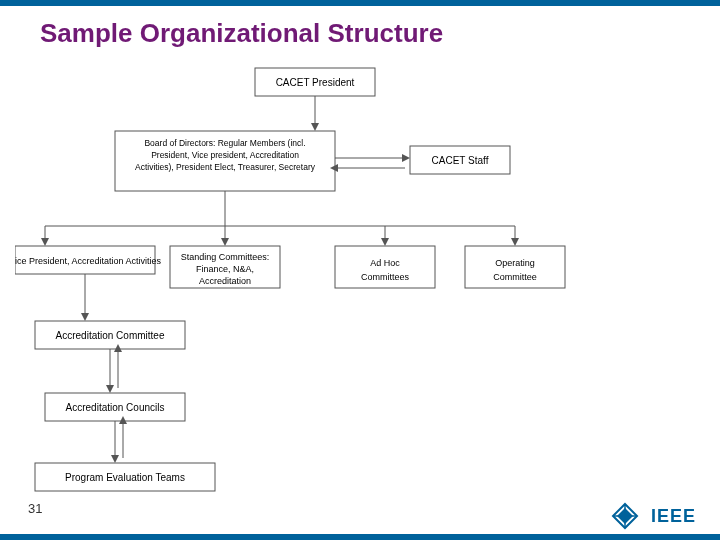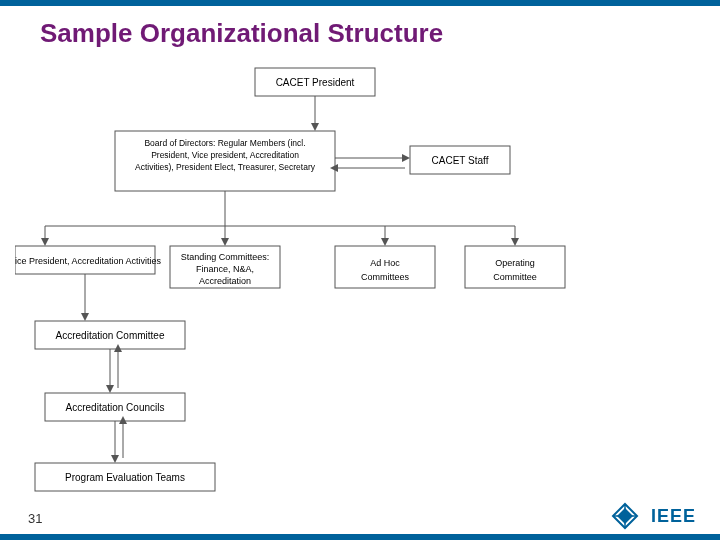--- a/index.html
+++ b/index.html
@@ -32,21 +32,21 @@
       position: absolute;
       top: 18px;
       left: 40px;
       font-size: 26px;
       font-weight: bold;
       color: #701a75;
     }
 
     .page-number {
       position: absolute;
-      bottom: 14px;
+      bottom: 24px;
       left: 28px;
       font-size: 13px;
       color: #333;
     }
 
     
     .ieee-logo {
       position: absolute;
       bottom: 10px;
       right: 24px;

